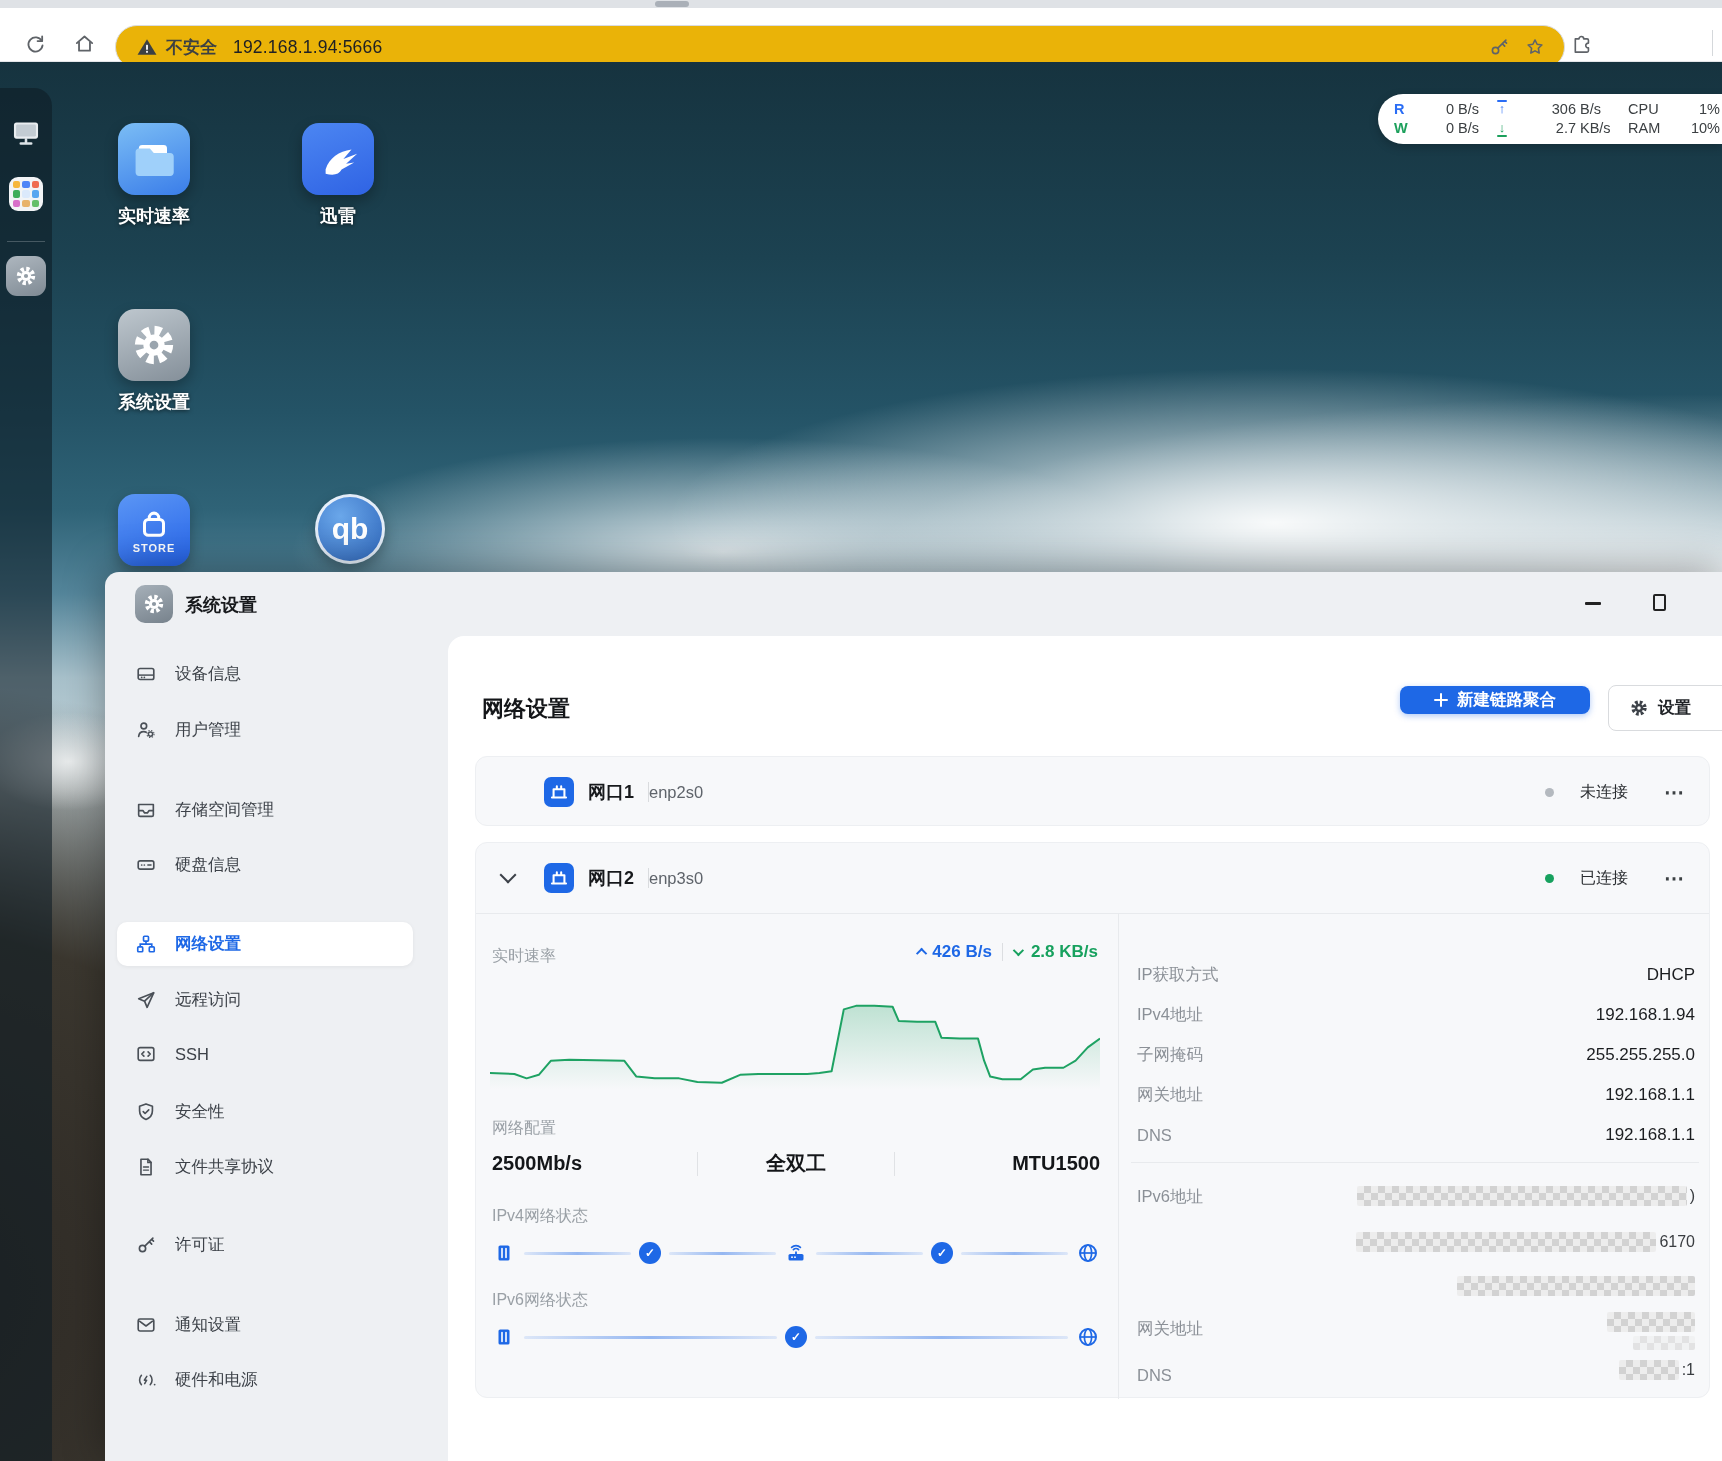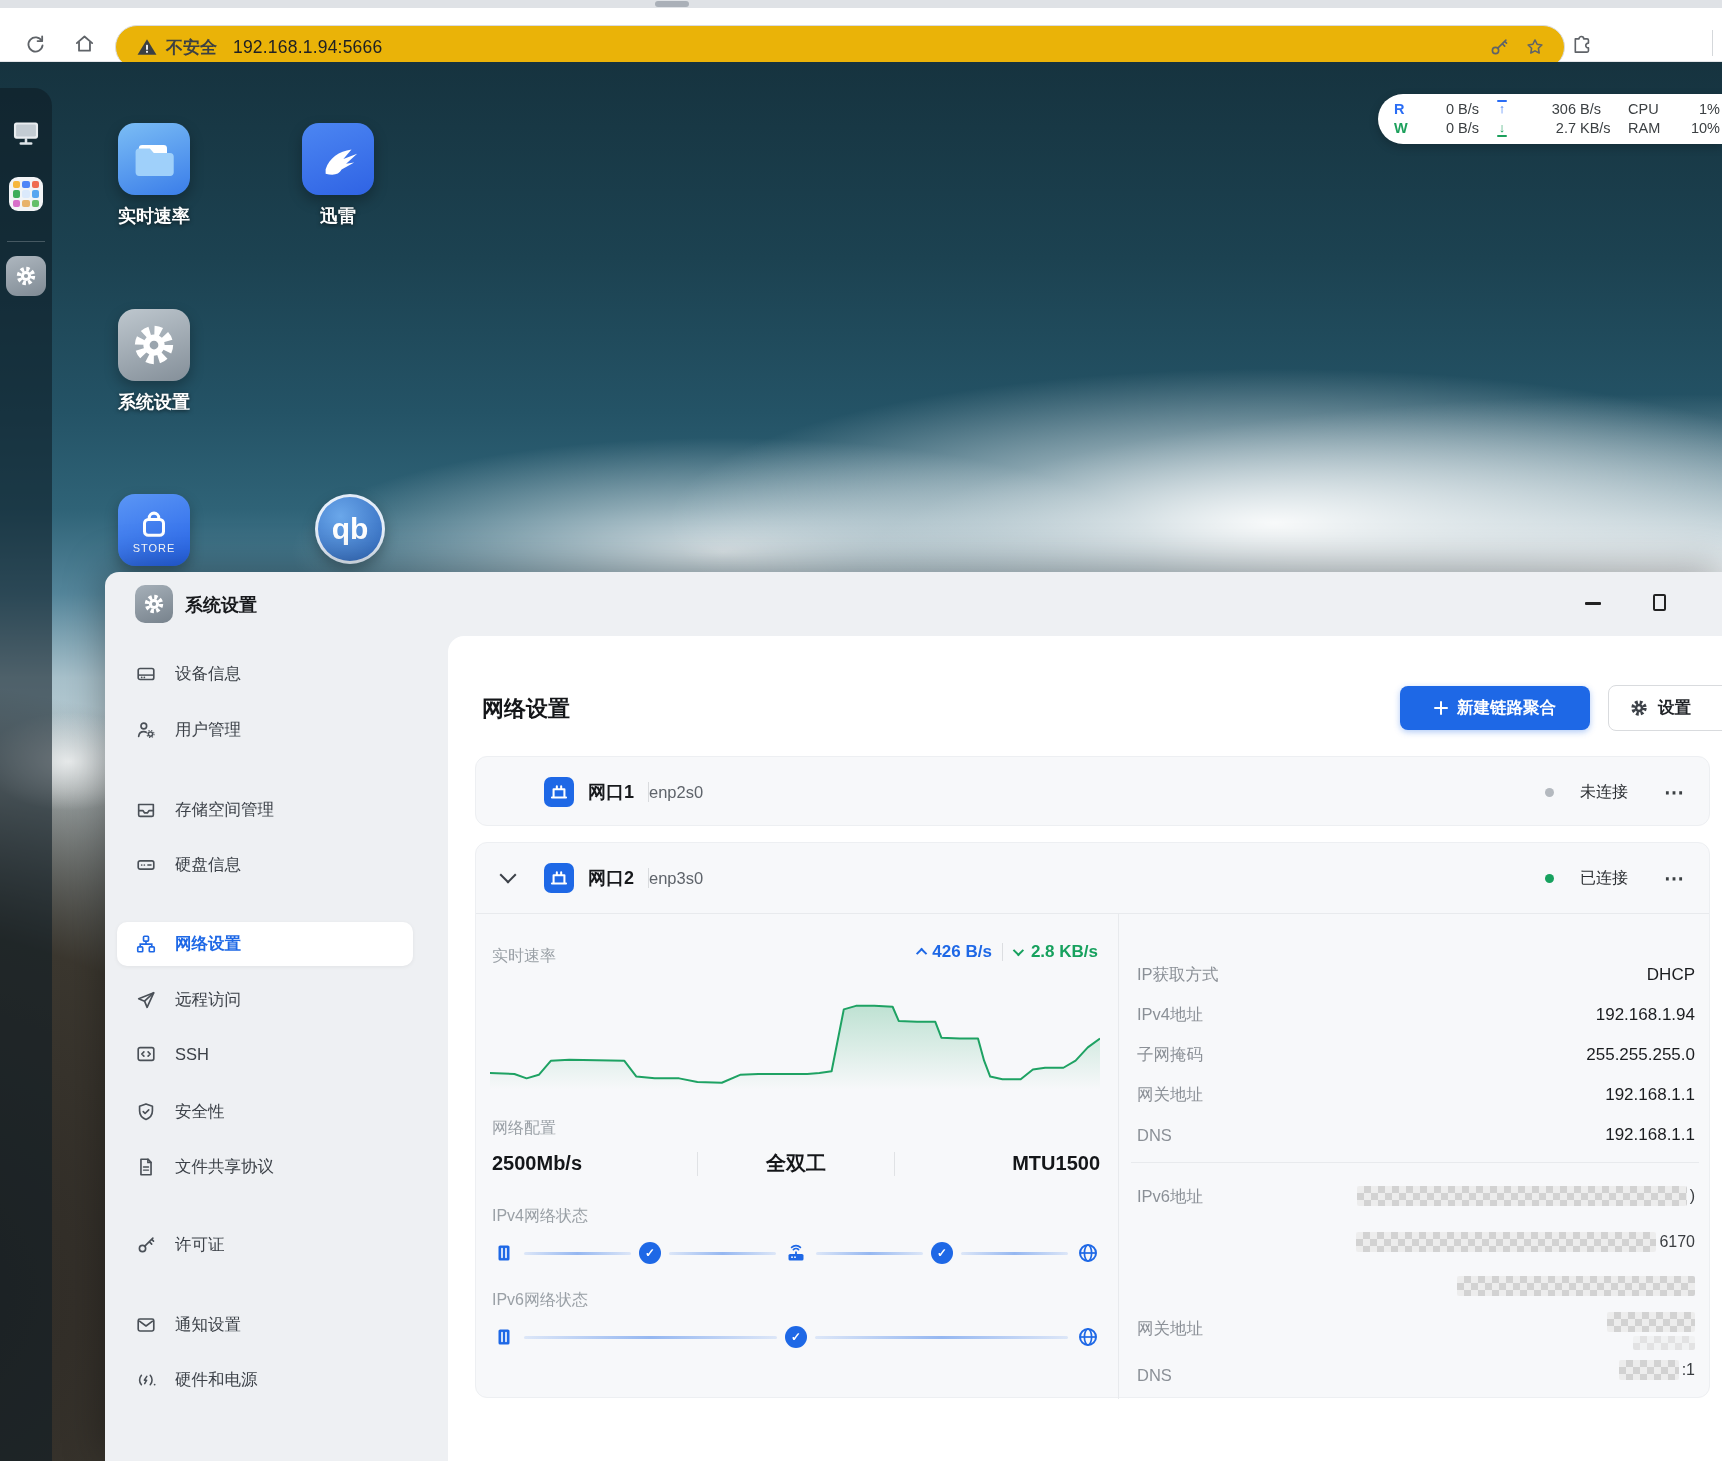--- a/index.html
+++ b/index.html
@@ -47,21 +47,21 @@
   
   .dapp{position:absolute;width:220px;display:flex;flex-direction:column;align-items:center}
   .dico{width:72px;height:72px;border-radius:17px;box-shadow:0 6px 14px rgba(0,0,0,.28);position:relative;
         display:flex;align-items:center;justify-content:center}
   .dlabel{margin-top:9px;font-size:18px;font-weight:700;color:#fff;text-shadow:0 1px 4px rgba(0,0,0,.65);white-space:nowrap}
   .bg-files{background:linear-gradient(160deg,#7bbdf5,#3a7de9)}
   .bg-thunder{background:linear-gradient(160deg,#4c86f2,#2f63e4)}
   .bg-sys{background:linear-gradient(160deg,#bec7ce,#848f99);--hole:#9aa5ae;color:#fff}
   .bg-node{background:linear-gradient(160deg,#4b7cf0,#2e5fe6)}
   .bg-store{background:linear-gradient(160deg,#5b96f5,#2563e8);flex-direction:column}
-  .storetext{font-size:11px;font-weight:400;color:#fff;letter-spacing:1px;margin-top:-2px}
+  .storetext{font-size:11px;font-weight:700;color:#fff;letter-spacing:1px;margin-top:-2px}
   .qbcircle{width:70px;height:70px;border-radius:50%;background:radial-gradient(circle at 35% 30%,#6aa7ea,#2e66bb);
             border:3px solid rgba(255,255,255,.85);display:flex;align-items:center;justify-content:center;
             font-size:30px;font-weight:700;color:#fff;box-shadow:0 6px 14px rgba(0,0,0,.28)}
 
   
   .stats{position:absolute;left:1378px;top:94px;width:344px;height:50px;background:#fff;border-radius:25px 0 0 25px;
          box-shadow:0 3px 10px rgba(0,0,0,.22);display:grid;
          grid-template-columns:24px 40px 36px 28px 58px 48px 50px 46px;align-content:center;
          padding-left:16px;font-size:14.5px;color:#3c4043;line-height:19px}
   .stats b{font-weight:700}
@@ -86,21 +86,21 @@
   .sidebar{position:absolute;left:0;top:64px;width:343px;height:825px}
   .nav{position:absolute;left:12px;width:296px;height:44px;display:flex;align-items:center;border-radius:10px;
        color:#3c4148;font-size:16.5px}
   .nav .nvi{width:22px;height:22px;margin-left:18px;color:#4a5057}
   .nav span{margin-left:18px}
   .nav.active{background:#fff;box-shadow:0 1px 4px rgba(0,0,0,.06);color:#1e68e6;font-weight:600}
   .nav.active .nvi{color:#1e68e6}
 
   .main{position:absolute;left:343px;top:64px;width:1274px;height:825px;background:#fff;border-top-left-radius:16px}
   .mtitle{position:absolute;left:34px;top:58px;font-size:22px;font-weight:700;color:#141619}
-  .btn-blue{position:absolute;left:952px;top:50px;width:190px;height:44px;border-radius:8px;background:#1e68e6;
+  .btn-blue{position:absolute;left:952px;top:50px;width:190px;height:28px;border-radius:8px;background:#1e68e6;
             display:flex;align-items:center;justify-content:center;gap:9px;color:#fff;font-size:16.5px;font-weight:700;
             box-shadow:0 2px 6px rgba(30,104,230,.35)}
   .plus{position:relative;width:14px;height:14px}
   .plus:before,.plus:after{content:"";position:absolute;background:#fff;border-radius:1px}
   .plus:before{left:6px;top:0;width:2px;height:14px}
   .plus:after{left:0;top:6px;width:14px;height:2px}
   .btn-white{position:absolute;left:1160px;top:49px;width:130px;height:46px;border-radius:8px;border:1px solid #d9dbde;
              background:#fff;display:flex;align-items:center;gap:9px;padding-left:20px;color:#202327;
              font-size:16.5px;font-weight:700}
   .btn-white .nvi{width:20px;height:20px;color:#3c4148;--hole:#fff}

